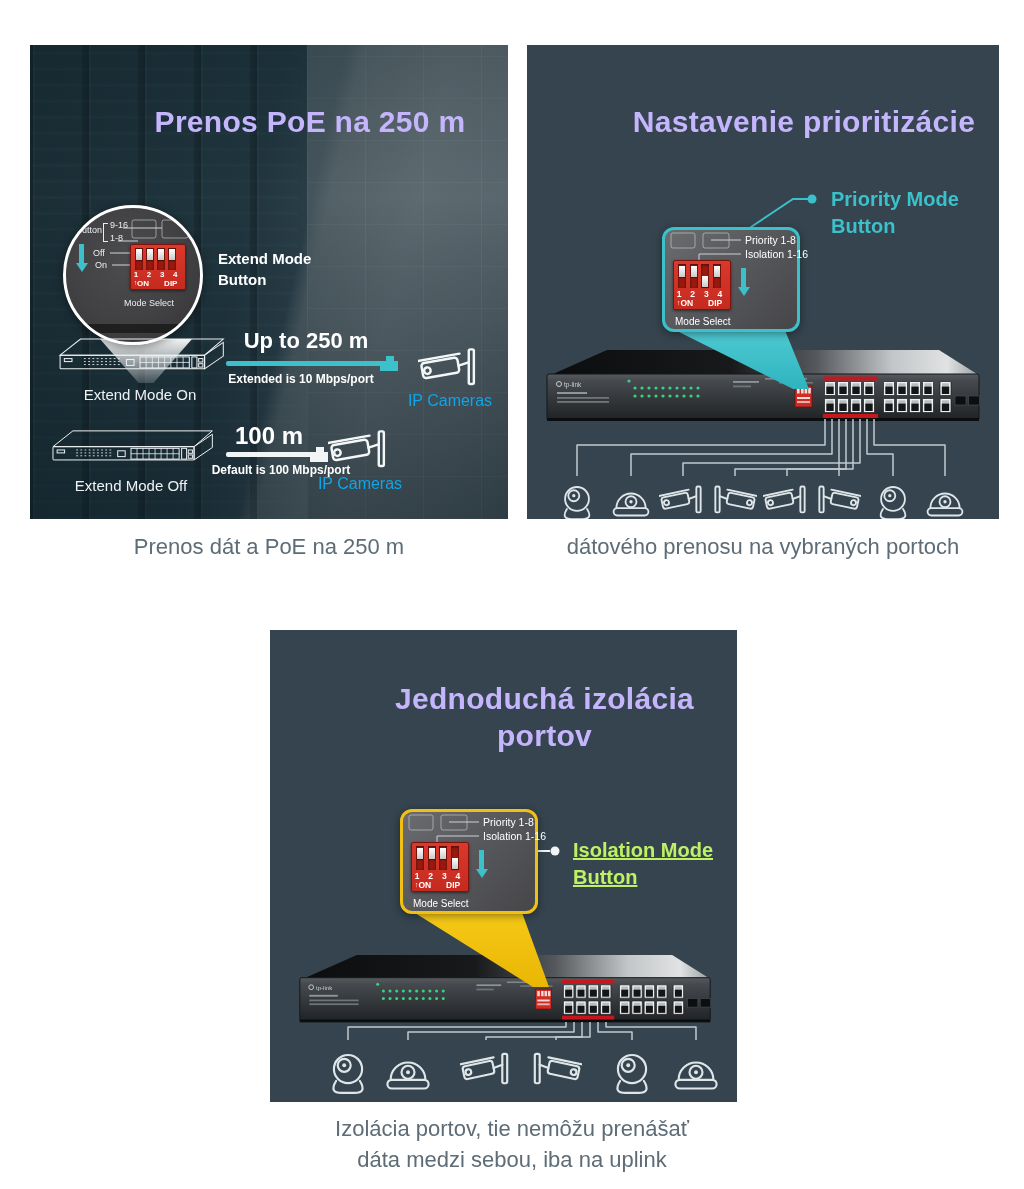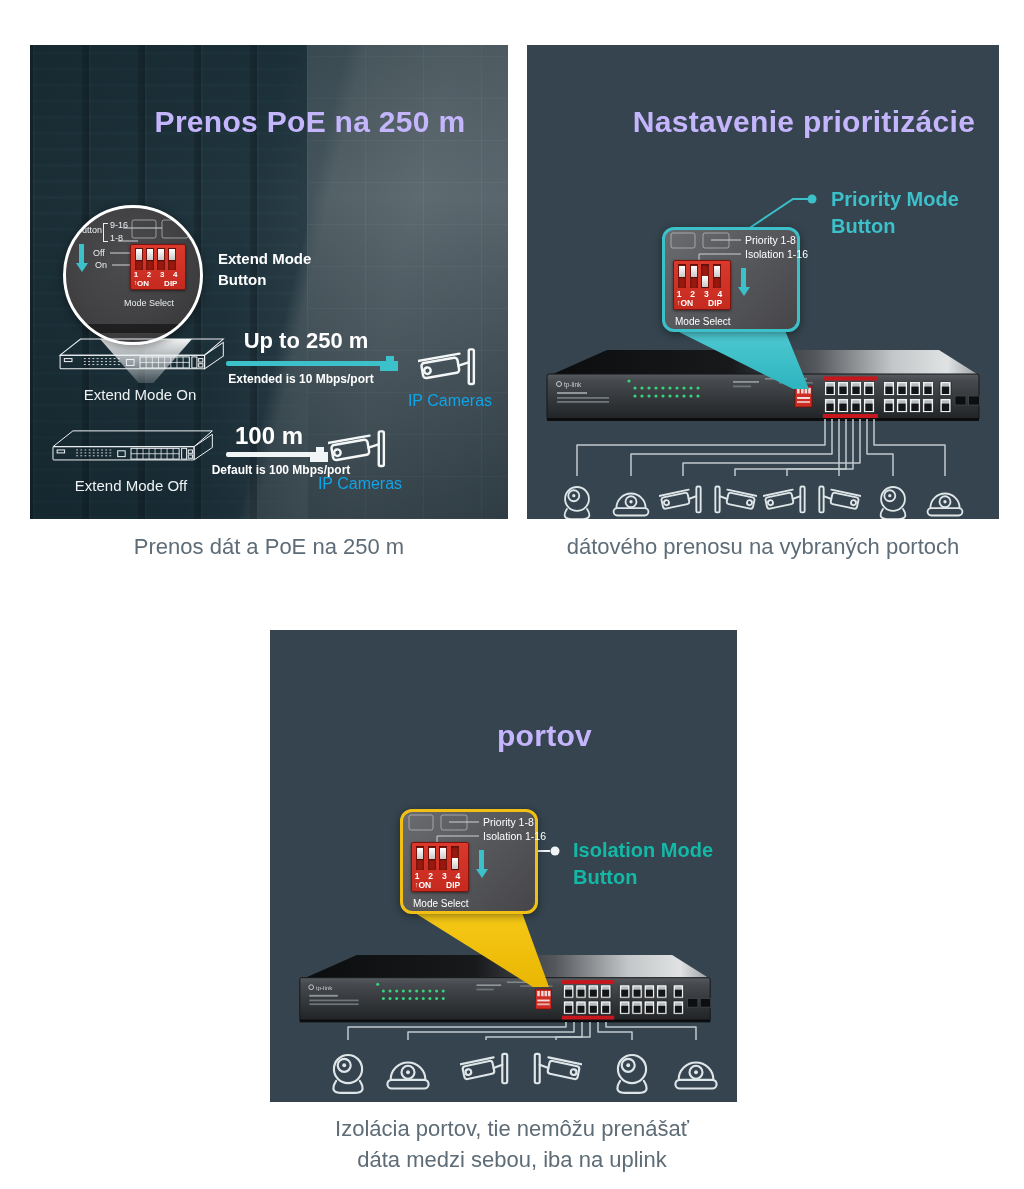--- a/index.html
+++ b/index.html
@@ -52,21 +52,21 @@
     box-shadow:0 2px 8px rgba(0,0,0,.4);}
   .callout.cyan{border:3px solid #3cc1cb;}
   .callout.yellow{border:3px solid #f2c014;}
   .co-label{position:absolute;color:#fff;font-size:10.5px;line-height:12px;white-space:nowrap;}
   .beam{position:absolute;}
   .beam.cyan{background:linear-gradient(180deg,#4fc9d2 0%,#2db4bf 100%);}
   .beam.yellow{background:linear-gradient(180deg,#f6c917 0%,#e9b603 100%);}
   .beam.white{background:linear-gradient(180deg,rgba(255,255,255,.95) 0%,rgba(255,255,255,.18) 100%);}
   .mode-btn-label{position:absolute;font-size:20px;font-weight:700;line-height:27px;white-space:nowrap;}
   .mode-btn-label.cyan{color:#3cc1cb;}
-  .mode-btn-label.white{color:#14b8a6;}
+  .mode-btn-label.white{color:#bef264;text-decoration:underline;}
   
   .dist-big{position:absolute;color:#fff;font-weight:700;font-size:22px;text-align:center;}
   .dist-mid{position:absolute;color:#fff;font-weight:700;font-size:24px;text-align:center;}
   .dist-note{position:absolute;color:#fff;font-weight:700;font-size:12px;text-align:center;}
   .wire-label{position:absolute;color:#eef2f4;font-size:15px;text-align:center;}
   .ip-label{position:absolute;color:#0ea5e9;font-size:16px;text-align:center;}
   .ext-btn-label{position:absolute;color:#fff;font-weight:700;font-size:15px;line-height:21px;}
   .cable{position:absolute;height:5px;border-radius:2px;}
   .cable.cyan{background:#3cc1cb;}
   .cable.white{background:#f2f5f6;}
@@ -408,20 +408,21 @@
     <svg class="abs" style="left:396px;top:433px;" width="44" height="42" viewBox="0 0 48 44">
         <use href="#cam-vandal"></use>
       </svg>
   </div>
 
   <div class="caption" style="left:527px;top:531px;width:472px;">
     <div>dátového prenosu na vybraných portoch</div>
   </div>
 
   <div class="panel" style="left:270px;top:630px;width:467px;height:472px;">
+    <div class="panel-title" style="top:52px;">Jednoduchá izolácia</div>
     <div class="panel-title" style="top:89px;">portov</div>
 
     <svg class="abs" style="left:25px;top:323px;" width="420" height="76" viewBox="0 0 440 80">
         <use href="#switch-real"></use>
       </svg>
 
     <div class="beam yellow" style="left:145px;top:283px;width:134px;height:74px;
          clip-path:polygon(0 0,80% 0,100% 100%,88% 100%);"></div>
 
     <svg class="abs" style="left:0;top:0;" width="467" height="472">

